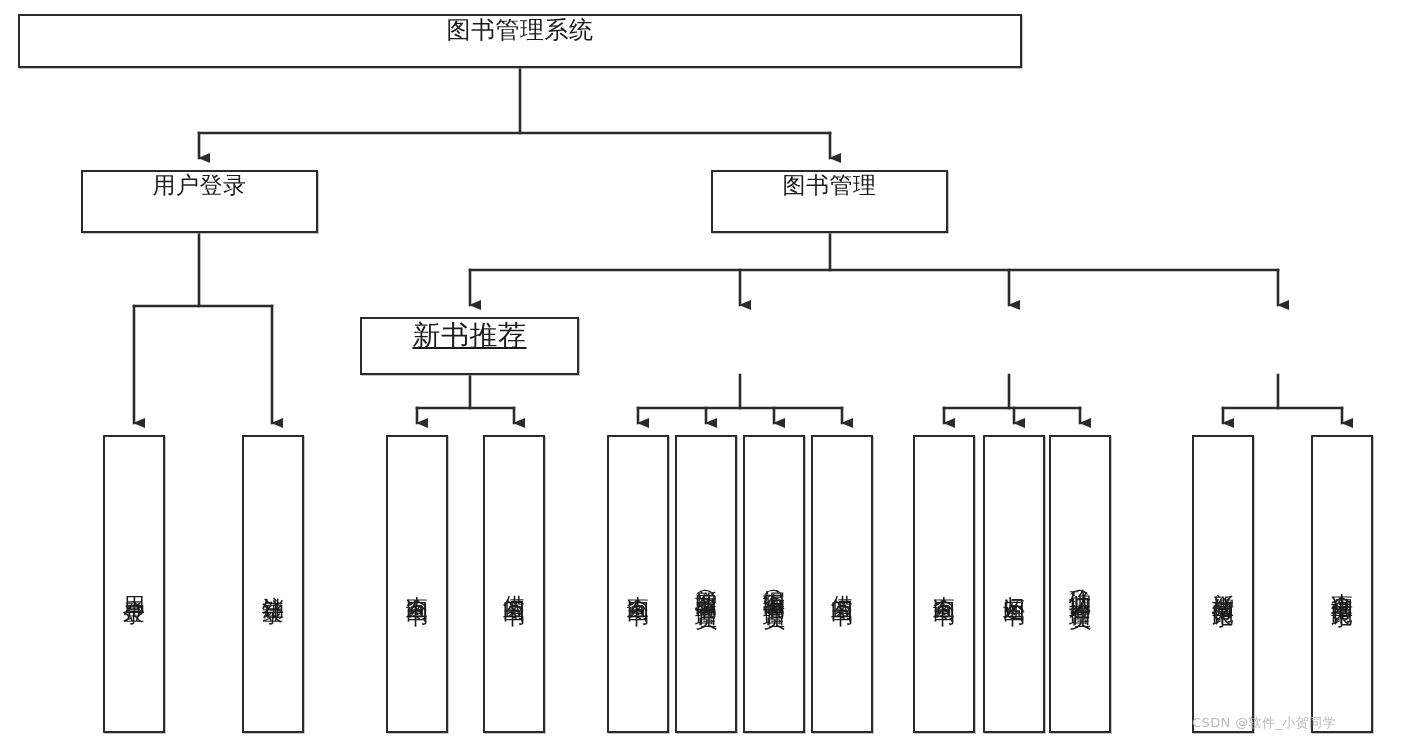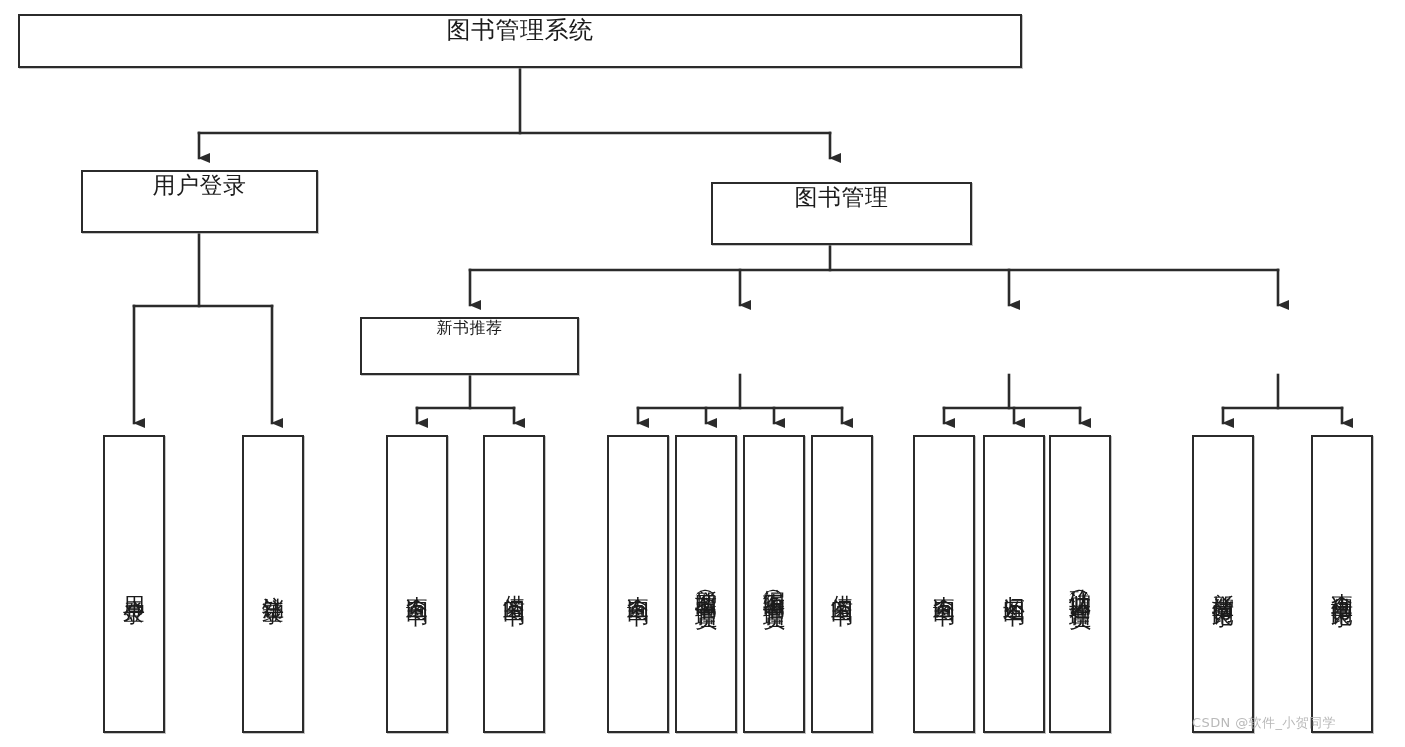--- a/index.html
+++ b/index.html
@@ -38,21 +38,21 @@
   }
   .node .label {
     color: #1b1b1b;
     line-height: 1.18;
     text-align: center;
     letter-spacing: 0.5px;
     white-space: nowrap;
   }
   .node-root .label { font-size: 24px; }
   .node-l1 .label { font-size: 23px; }
-  .node-l2 .label { font-size: 16px; }
+  .node-l2 .label { font-size: 28px; text-decoration: underline; }
   .node-leaf {
     align-items: center;
     justify-content: center;
   }
   .node-leaf .label {
     font-size: 22px;
     writing-mode: vertical-rl;
     text-orientation: upright;
     letter-spacing: 3px;
     line-height: 1;
@@ -123,21 +123,21 @@
     </g>
   </svg>
 
   <div class="node node-root" style="left:18px; top:14px; width:1004px; height:54px;">
     <span class="label">图书管理系统</span>
   </div>
 
   <div class="node node-l1" style="left:81px; top:170px; width:237px; height:63px;">
     <span class="label">用户登录</span>
   </div>
-  <div class="node node-l1" style="left:711px; top:182px; width:261px; height:63px;">
+  <div class="node node-l1" style="left:711px; top:170px; width:237px; height:63px;">
     <span class="label">图书管理</span>
   </div>
 
   <div class="node node-l2" style="left:360px; top:317px; width:219px; height:58px;">
     <span class="label">新书推荐</span>
   </div>
 
   <div class="node node-leaf" style="left:103px; top:435px; width:62px; height:298px;">
     <span class="label">用户登录</span>
   </div>

